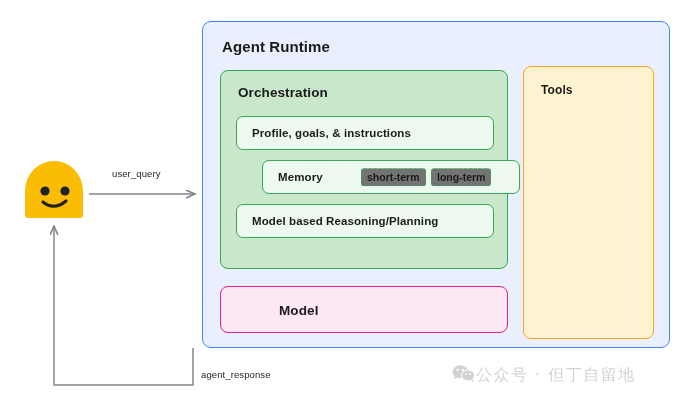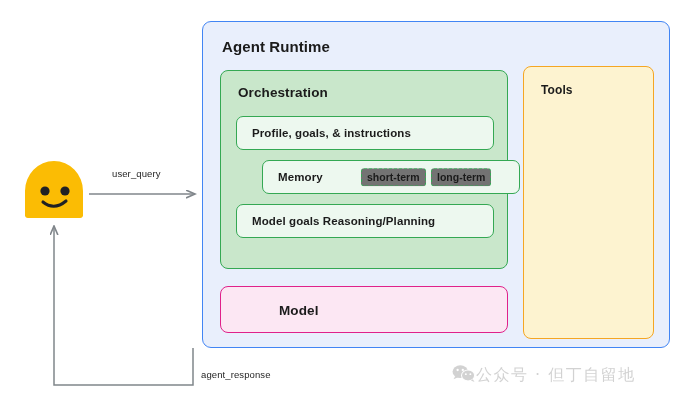--- a/index.html
+++ b/index.html
@@ -241,21 +241,21 @@
         <span class="row-label">Profile, goals, &amp; instructions</span>
       </div>
 
       <div class="orch-row" id="row-memory">
         <span class="row-label">Memory</span>
         <span class="mem-badge" id="badge-short">short-term</span>
         <span class="mem-badge" id="badge-long">long-term</span>
       </div>
 
       <div class="orch-row" id="row-reason">
-        <span class="row-label">Model goals Reasoning/Planning</span>
+        <span class="row-label">Model based Reasoning/Planning</span>
       </div>
     </div>
 
     <div id="model-panel">
       <div id="model-title">Model</div>
     </div>
 
     <div id="tools-panel">
       <div id="tools-title">Tools</div>
     </div>

